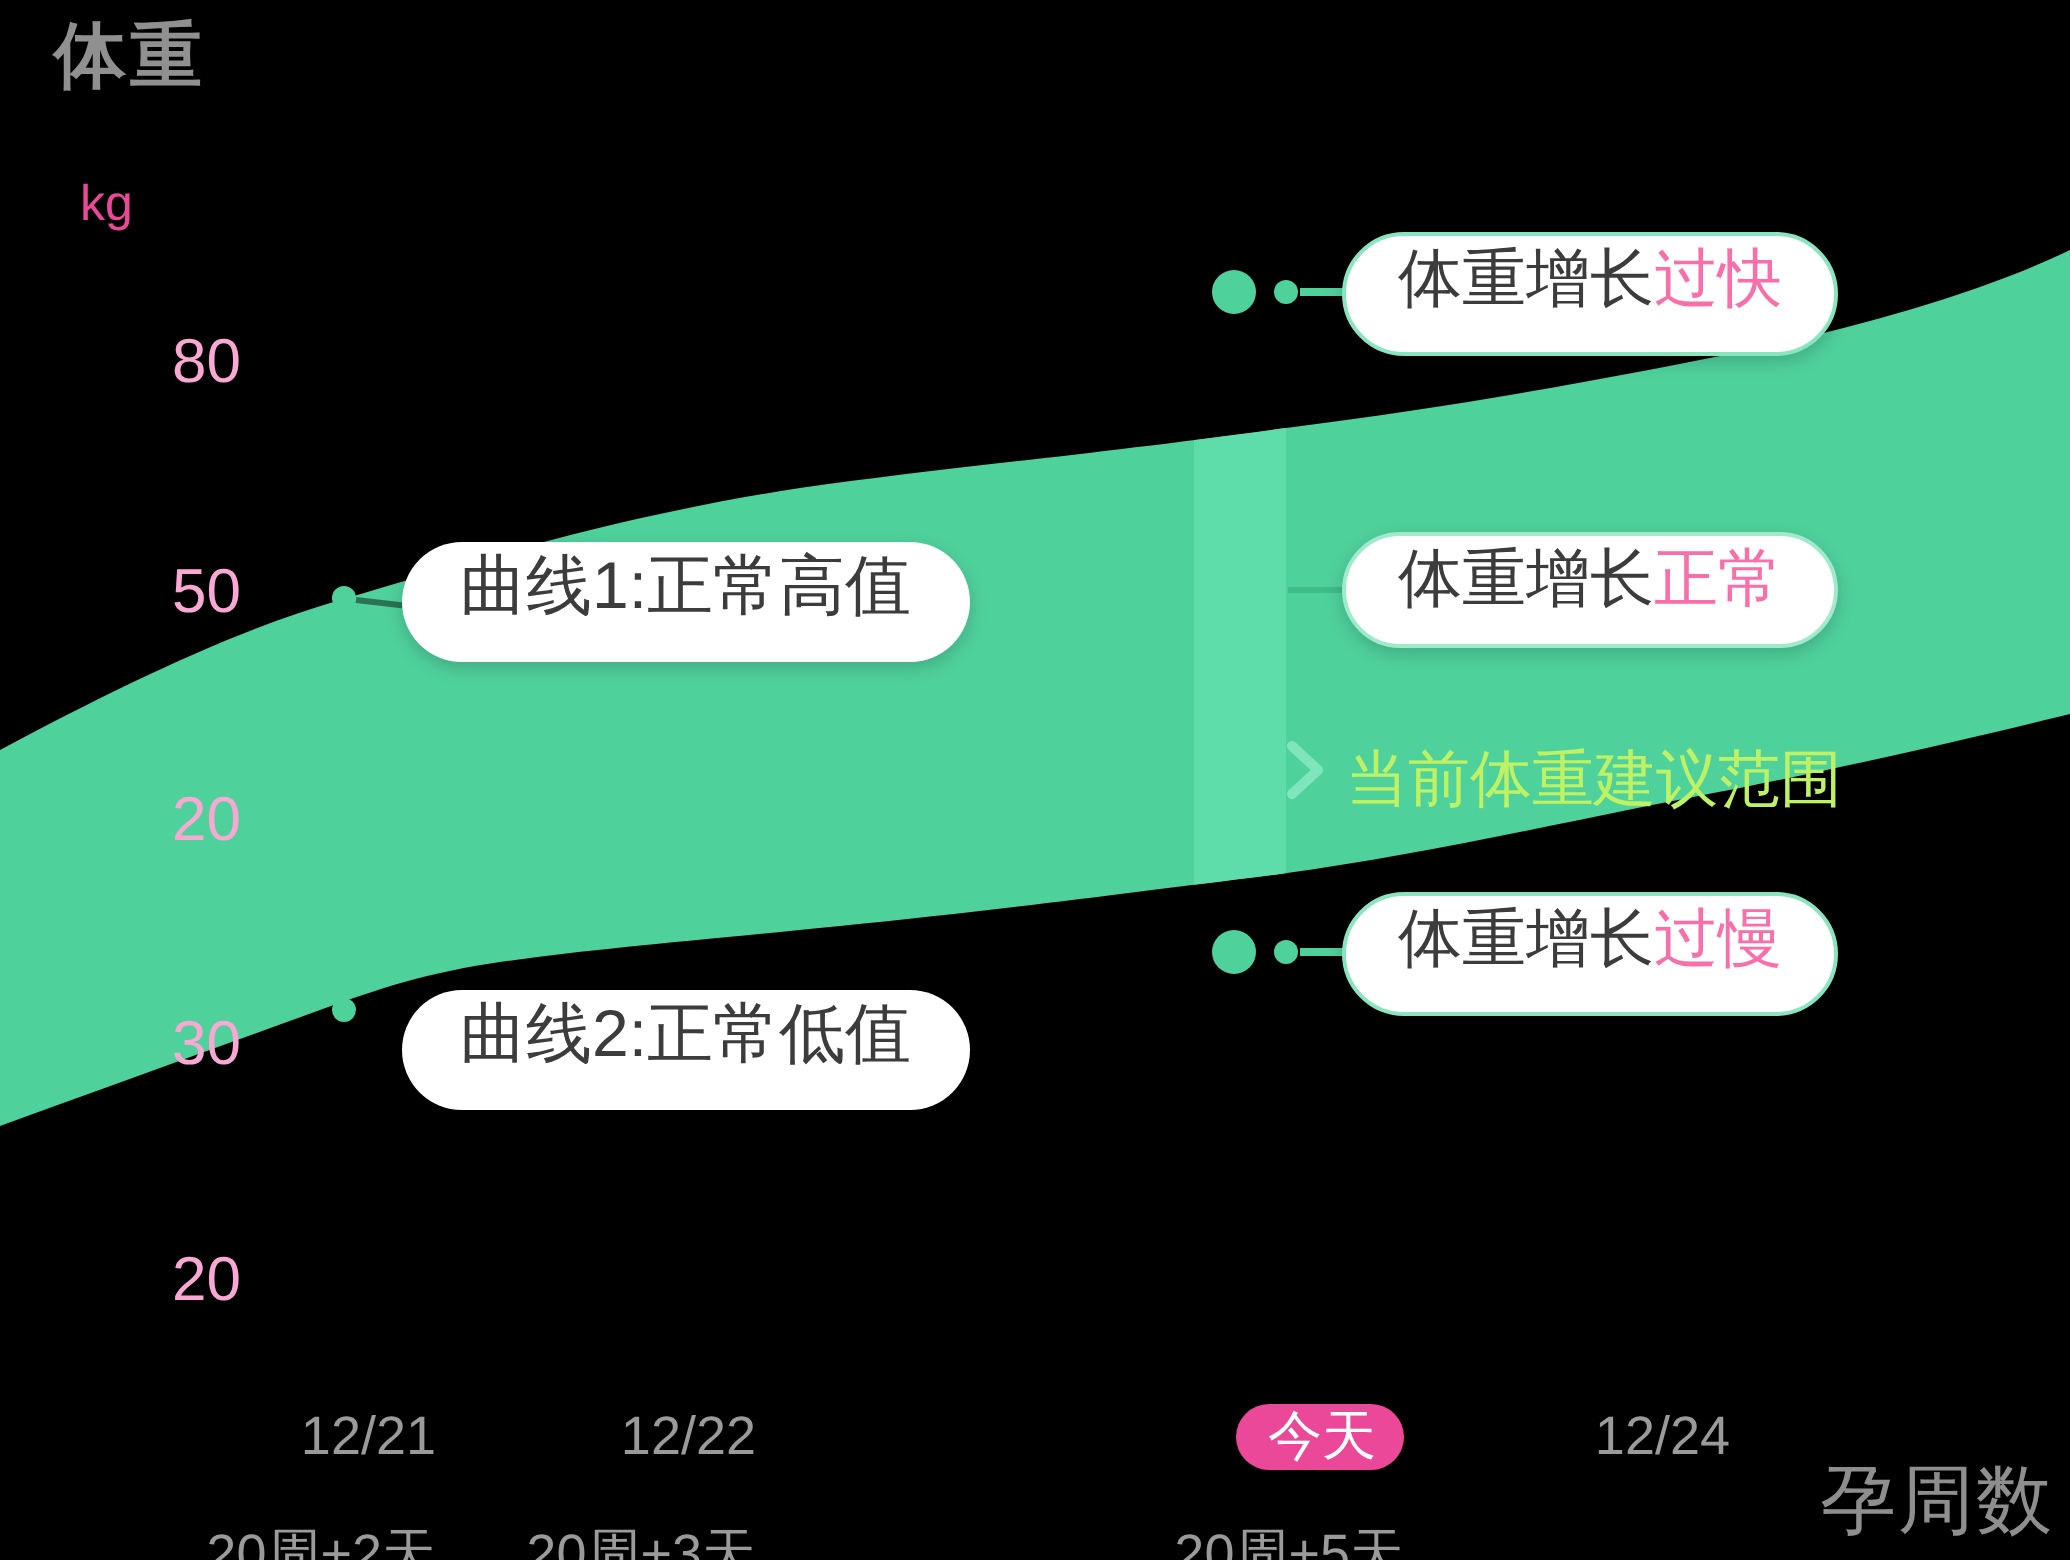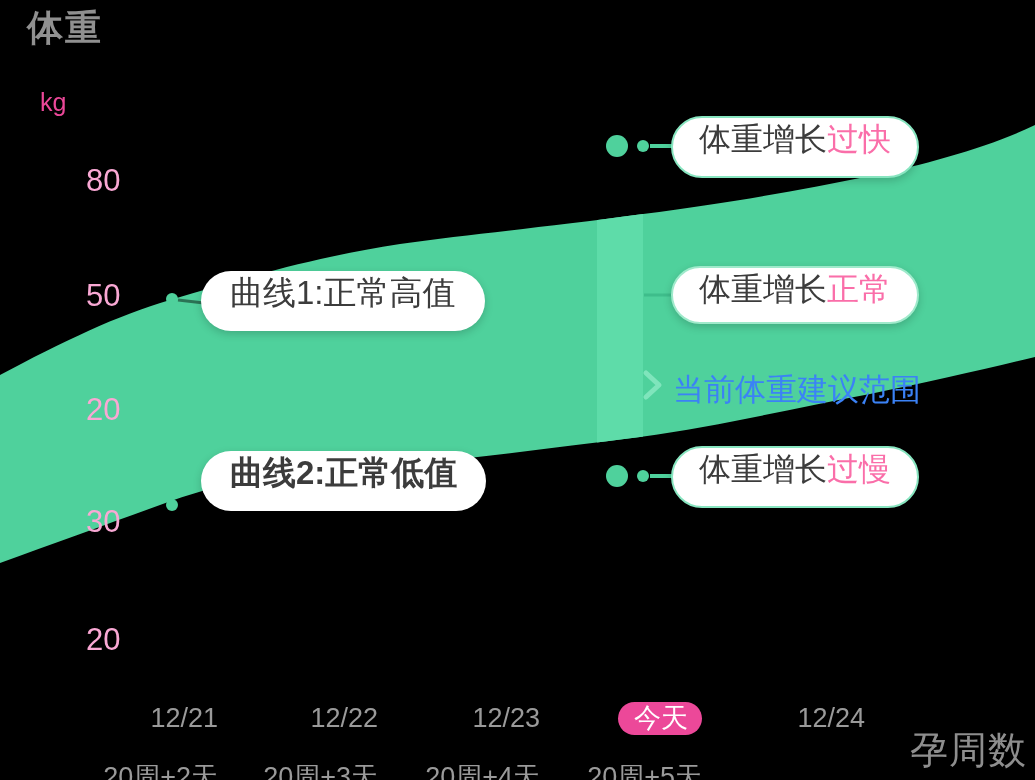--- a/index.html
+++ b/index.html
@@ -13,27 +13,27 @@
   .unit{left:40px;top:88px;font-size:25px;color:#ec4899;}
   .ytick{left:38px;font-size:31px;color:#f9a8d4;margin-left:48px;}
   .ytick.t0{top:163px}.ytick.t1{top:278px}.ytick.t2{top:392px}.ytick.t3{top:504px}.ytick.t4{top:622px}
   .pill{
     position:absolute;display:flex;align-items:flex-start;justify-content:center;
     background:#fff;border-radius:32px;font-size:33px;color:#3C3C3C;
     box-shadow:0 3px 9px rgba(0,0,0,0.18);white-space:nowrap;
   }
   .curve-pill{height:60px;padding:0 29px;}
   .cp1{left:201px;top:271px;}
-  .cp2{left:201px;top:451px;font-weight:bold;}
+  .cp2{left:201px;top:495px;}
   .legend-pill{height:58px;padding:0 26px;border:2px solid #88E5C0;font-size:32px;}
   .lp-fast{left:671px;top:116px;}
   .lp-normal{left:671px;top:266px;height:54px;border-color:#9FEACB;}
   .lp-slow{left:671px;top:446px;}
   .hl{color:#FA6EA9;}
-  .annotation{left:673px;top:369px;font-size:31px;color:#3b82f6;white-space:nowrap;}
+  .annotation{left:673px;top:369px;font-size:31px;color:#bef264;white-space:nowrap;}
   .xcol{position:absolute;width:170px;text-align:right;top:700px;height:80px;}
   .xc0{left:48px}.xc1{left:208px}.xc2{left:370px}.xc3{left:532px}.xc4{left:695px}
   .xdate{font-size:27px;color:#9A9A9A;height:36px;line-height:36px;}
   .xweek{font-size:27px;color:#9A9A9A;margin-top:23px;}
   .today-pill{
     display:inline-block;min-width:84px;height:33px;line-height:33px;border-radius:17px;
     background:#ec4899;color:#FFFFFF;padding:0 14px;box-sizing:border-box;
   }
   .axis-name{left:897px;top:725px;width:138px;font-size:38px;color:#8E8E8E;letter-spacing:1px;white-space:nowrap;margin-left:13px;}
 </style>
@@ -127,24 +127,20 @@
   <div class="abs annotation">当前体重建议范围</div>
 
   <div class="xcol xc0">
     <div class="xdate">12/21</div>
     <div class="xweek">20周+2天</div>
   </div>
   <div class="xcol xc1">
     <div class="xdate">12/22</div>
     <div class="xweek">20周+3天</div>
   </div>
-  <div class="xcol xc2">
-    <div class="xdate">12/23</div>
-    <div class="xweek">20周+4天</div>
-  </div>
   <div class="xcol xc3">
     <div class="xdate"><span class="today-pill">今天</span></div>
     <div class="xweek">20周+5天</div>
   </div>
   <div class="xcol xc4">
     <div class="xdate">12/24</div>
   </div>
 
   <div class="abs axis-name">孕周数</div>
 

